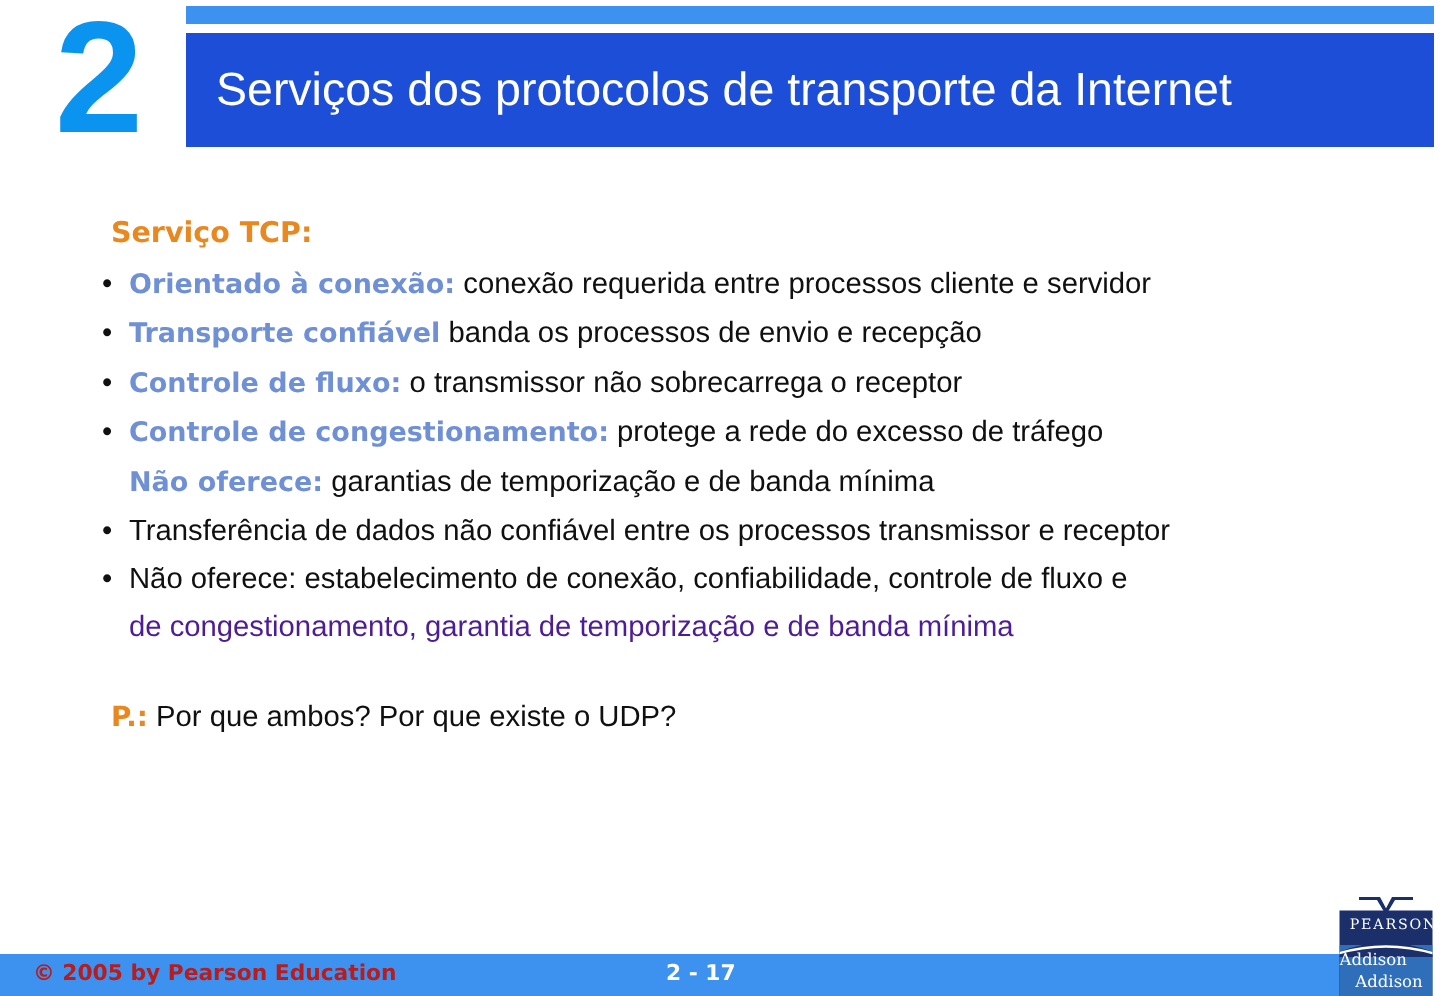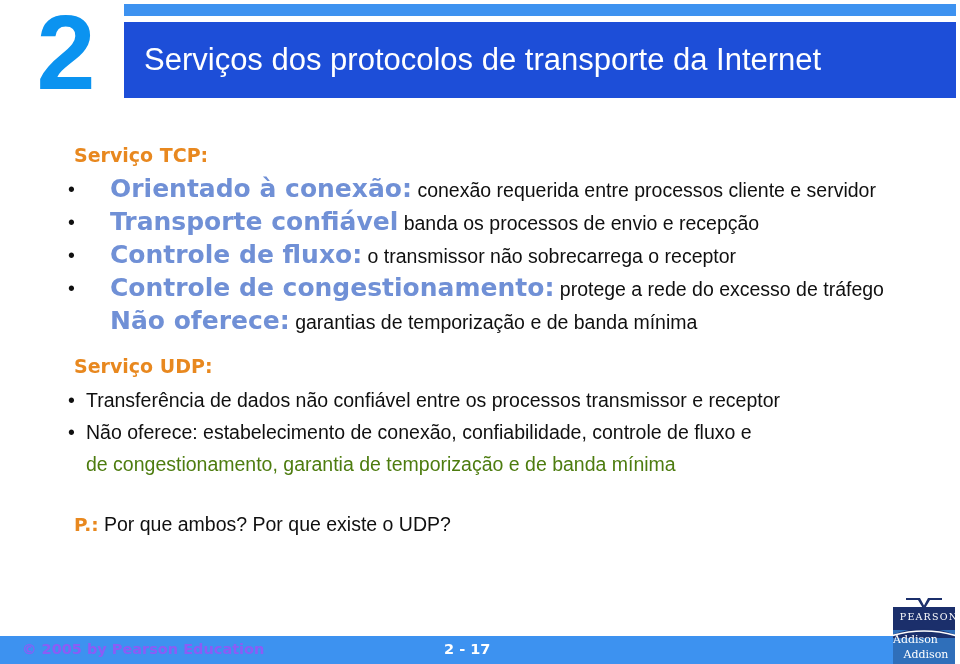--- a/index.html
+++ b/index.html
@@ -95,39 +95,38 @@
     left: 10px;
     top: 0;
     color: #101010;
     font-size: 19.5px;
     line-height: 30px;
   }
   .hl {
     color: #7090d6;
     font-family: "DejaVu Sans", sans-serif;
     font-weight: bold;
-    font-size: 25px;
-    margin-left: 24px;
+    font-size: 18px;
   }
   .noindent {
     position: relative;
     padding-left: 28px;
     margin: 0 0 2px 0;
     font-size: 19.5px;
     line-height: 30px;
     color: #101010;
     font-family: "Liberation Sans", sans-serif;
     white-space: nowrap;
   }
   .cont-line {
     padding-left: 28px;
     margin: 0 0 2px 0;
     font-size: 19.5px;
     line-height: 30px;
-    color: #4d7c0f;
+    color: #4c1d95;
     font-family: "Liberation Sans", sans-serif;
     white-space: nowrap;
   }
   .q-line {
     margin: 30px 0 0 16px;
     font-size: 19.5px;
     line-height: 30px;
     color: #101010;
     font-family: "Liberation Sans", sans-serif;
     white-space: nowrap;
@@ -145,21 +144,21 @@
     left: 0px;
     top: 636px;
     width: 896px;
     height: 28px;
     background: #3d92f0;
   }
   .footer-copy {
     position: absolute;
     left: 22px;
     top: 641px;
-    color: #8b5cf6;
+    color: #b91c1c;
     font-family: "DejaVu Sans", sans-serif;
     font-size: 14.5px;
     font-weight: bold;
     white-space: nowrap;
   }
   .footer-page {
     position: absolute;
     left: 444px;
     top: 641px;
     color: #ffffff;
@@ -270,21 +269,20 @@
     </div>
 
     <div class="bullet-line">
       <span class="dot">•</span><span class="hl">Controle de congestionamento:</span><span> protege a rede do excesso de tráfego</span>
     </div>
 
     <div class="noindent">
       <span class="hl">Não oferece:</span><span> garantias de temporização e de banda mínima</span>
     </div>
 
-    <div class="sec-head udp">Serviço UDP:</div>
 
     <div class="bullet-line">
       <span class="dot">•</span><span>Transferência de dados não confiável entre os processos transmissor e receptor</span>
     </div>
 
     <div class="bullet-line">
       <span class="dot">•</span><span>Não oferece: estabelecimento de conexão, confiabilidade, controle de fluxo e</span>
     </div>
 
     <div class="cont-line">de congestionamento, garantia de temporização e de banda mínima</div>

